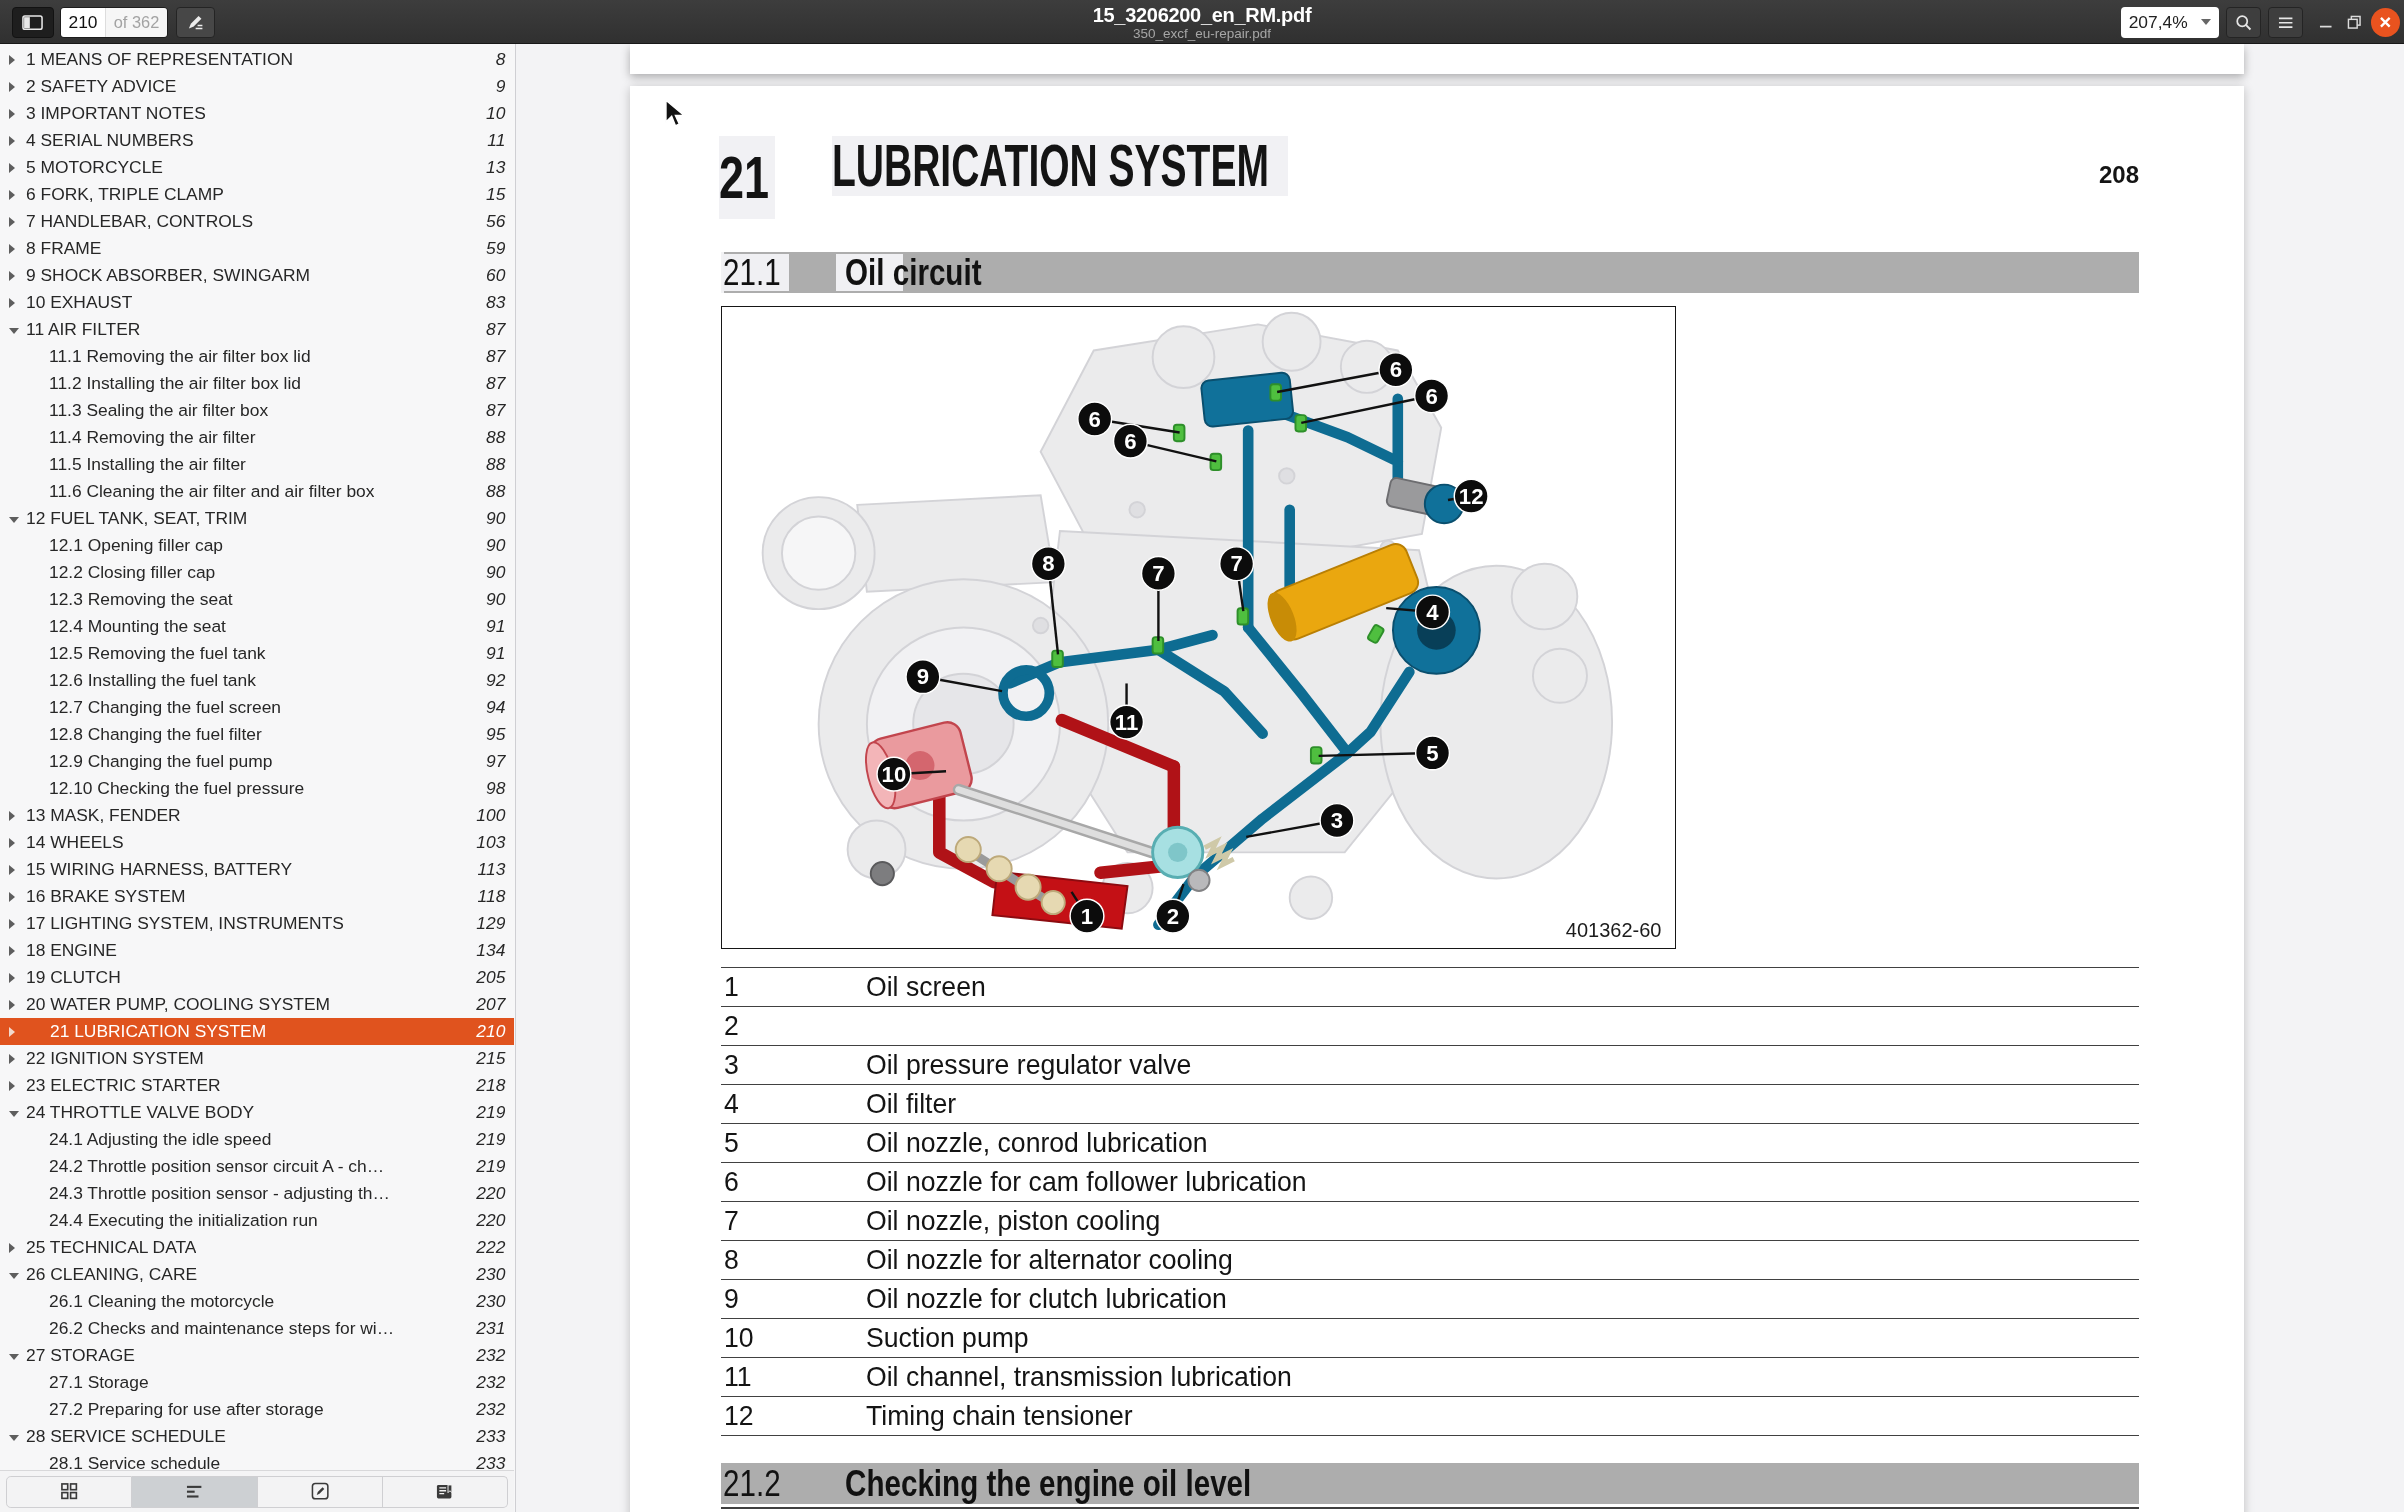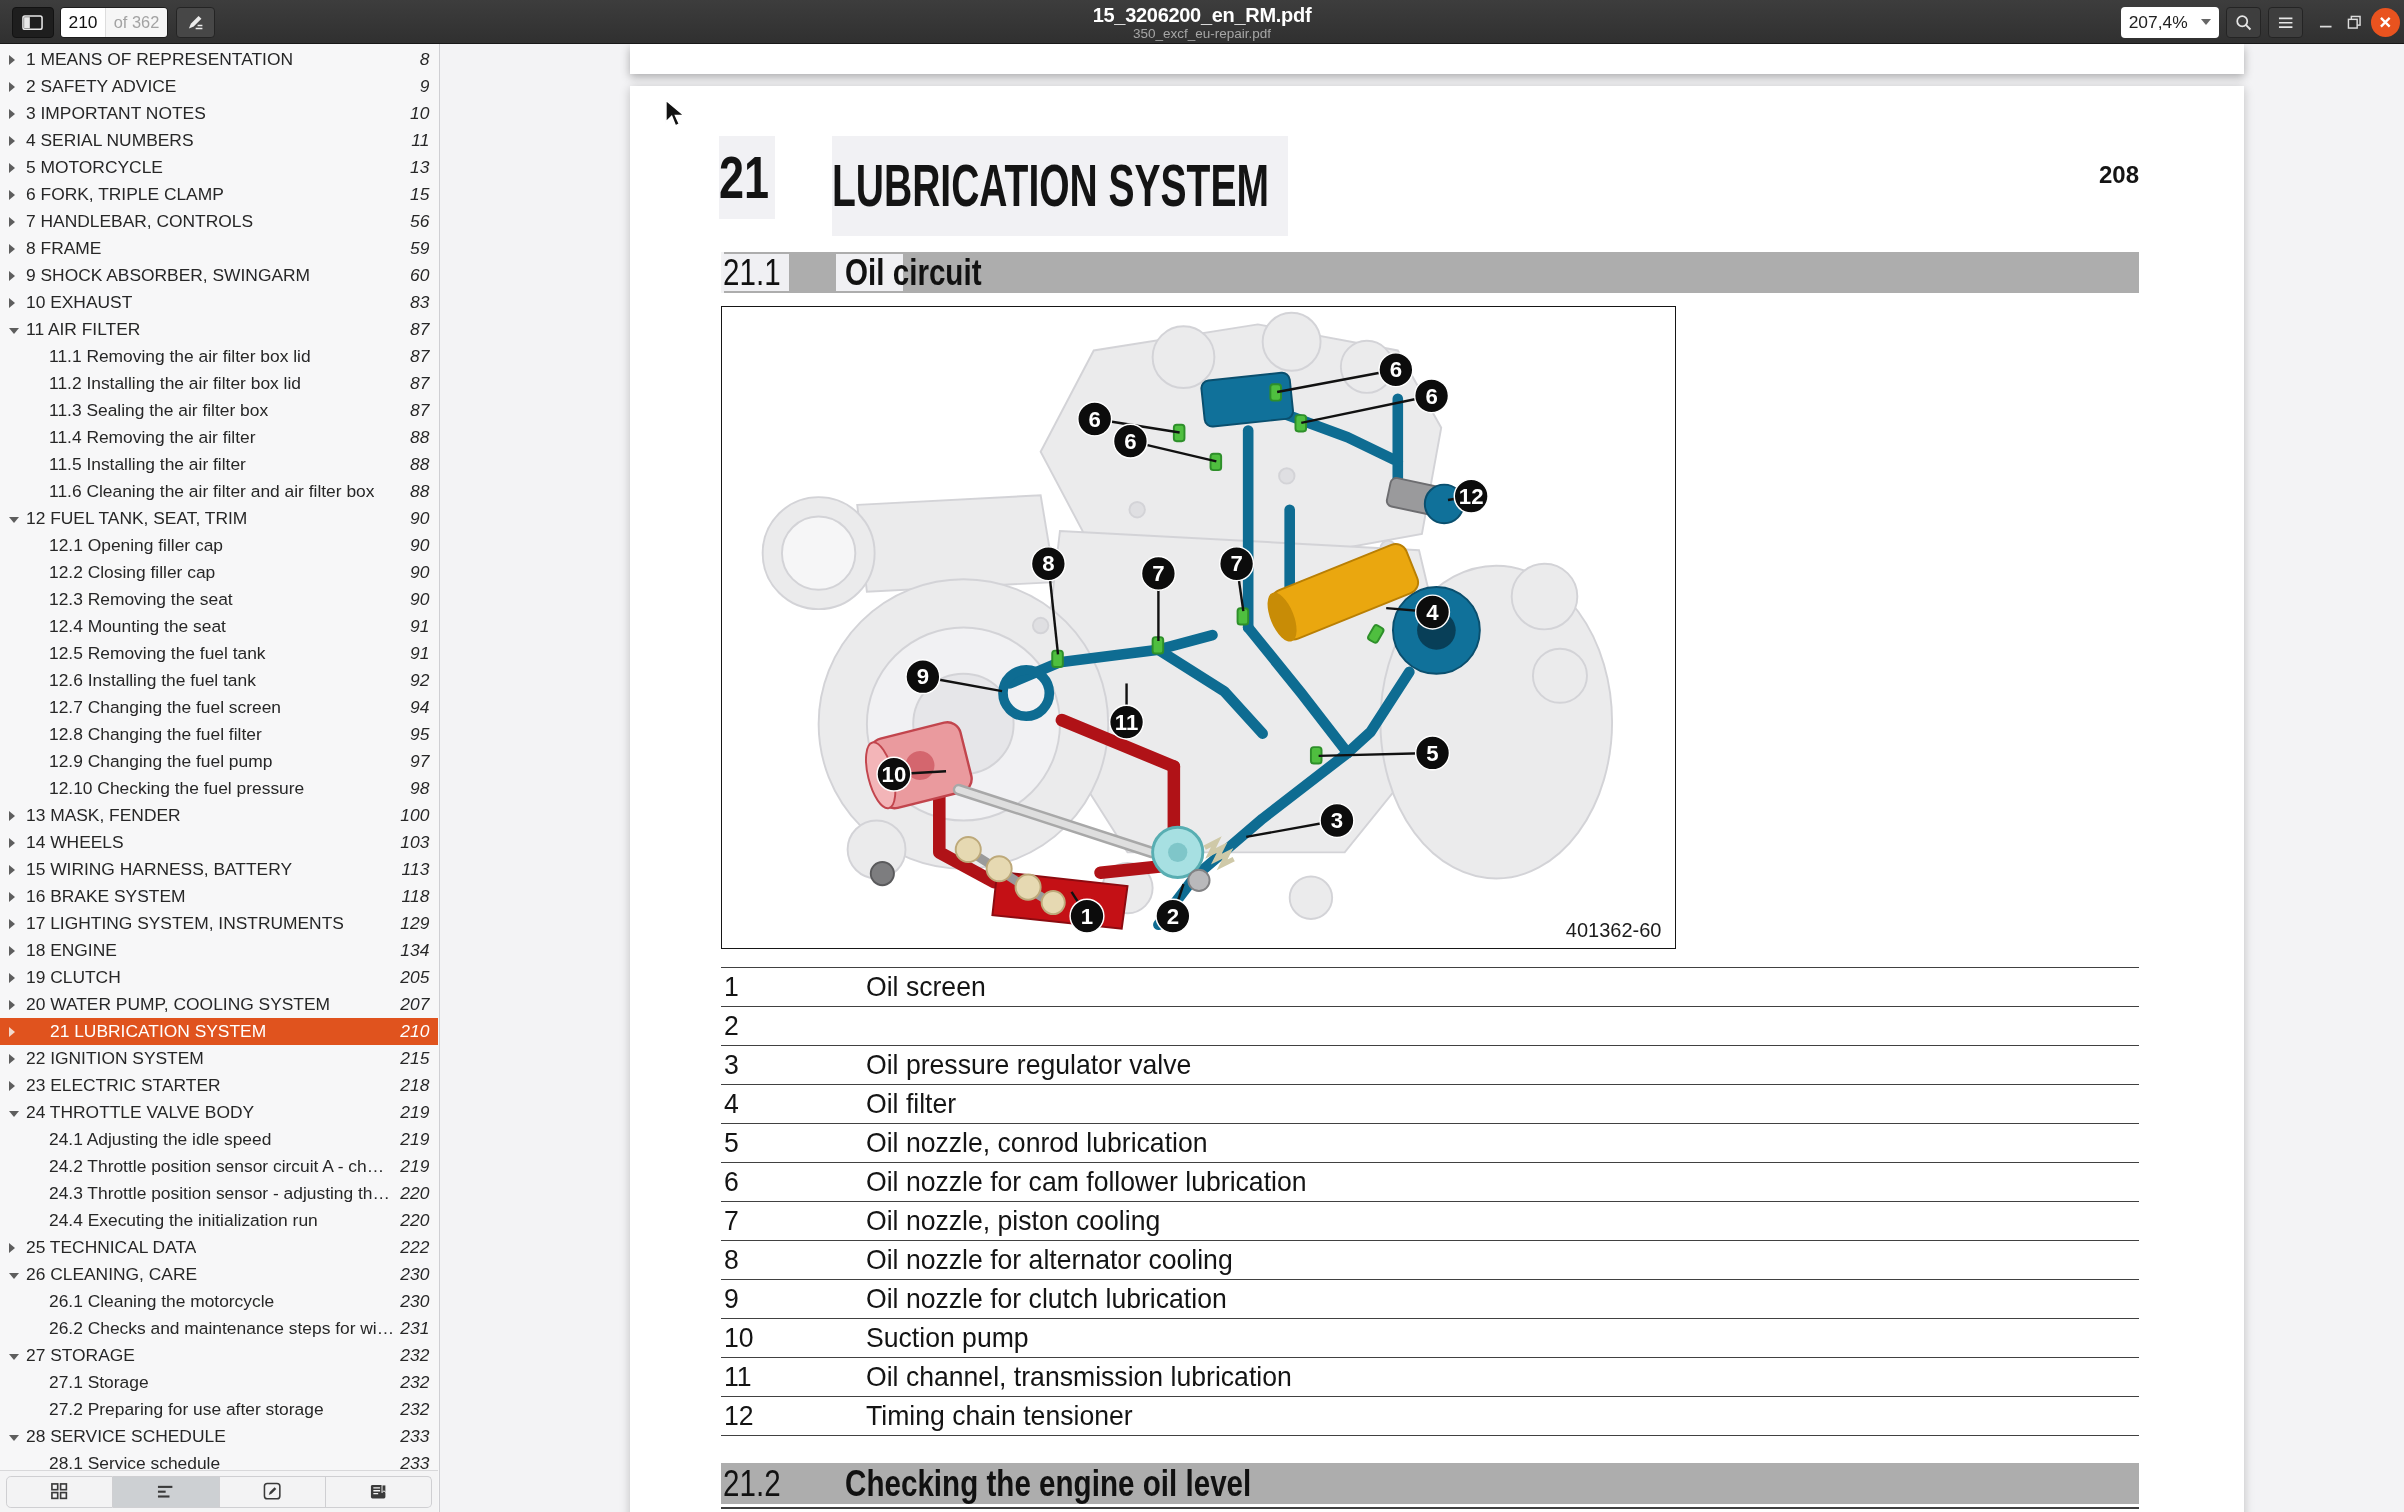--- a/index.html
+++ b/index.html
@@ -26,21 +26,21 @@
     border-radius:3.9px;display:flex;align-items:center;padding:0 7.7px;font-size:17.4px;color:#222;}
   .zoom-caret{margin-left:auto;width:0;height:0;border-left:5.8px solid transparent;
     border-right:5.8px solid transparent;border-top:6.8px solid #666;}
   .winctl{position:absolute;top:6.8px;width:29px;height:31px;display:flex;align-items:center;
     justify-content:center;color:#dcdcdc;}
   .close-btn{position:absolute;left:2371px;top:7.7px;width:29px;height:29px;border-radius:50%;
     background:#e9531f;display:flex;align-items:center;justify-content:center;}
   .close-x{stroke:#fff;stroke-width:2.4;}
 
   
-  .sidebar{position:absolute;left:0;top:44px;width:440px;bottom:0;background:#f7f7f8;
+  .sidebar{position:absolute;left:0;top:44px;width:516px;bottom:0;background:#f7f7f8;
     border-right:1px solid #cfcfd3;z-index:30;}
   .toc{position:absolute;left:0;top:1.9px;right:1px;bottom:42px;overflow:hidden;}
   .toc-row{position:relative;height:27px;display:flex;align-items:center;font-size:17.4px;
     color:#272727;white-space:nowrap;}
   .toc-row .arrow{position:absolute;left:8.7px;width:11.6px;height:11.6px;}
   .arrow.collapsed{width:0;height:0;border-top:5.3px solid transparent;border-bottom:5.3px solid transparent;
     border-left:6.8px solid #5e5e5e;margin-top:1px;}
   .arrow.expanded{width:0;height:0;border-left:5.3px solid transparent;border-right:5.3px solid transparent;
     border-top:6.8px solid #5e5e5e;margin-top:2.9px;}
   .toc-label{margin-left:26px;overflow:hidden;text-overflow:ellipsis;max-width:348px;}
@@ -60,21 +60,21 @@
   
   .main{position:absolute;left:441px;top:44px;right:0;bottom:0;background:#f3f3f5;overflow:hidden;}
   .prev-page{position:absolute;left:189px;top:0;width:1614px;height:30px;background:#fff;
     box-shadow:0 3.9px 8.7px rgba(0,0,0,.30);}
   .page{position:absolute;left:189px;top:42px;width:1614px;height:1448px;background:#fff;
     box-shadow:0 1.9px 9.7px rgba(0,0,0,.22);}
 
   
   .hl{position:absolute;background:#f1f1f4;}
   .h1-num{position:absolute;left:89px;top:50px;width:56px;height:83px;display:flex;align-items:center;}
-  .h1-title{position:absolute;left:202px;top:50px;width:456px;height:100px;display:flex;align-items:center;}
+  .h1-title{position:absolute;left:202px;top:50px;width:456px;height:60px;display:flex;align-items:flex-end;}
   .h1-text{font-size:60px;font-weight:bold;color:#141414;line-height:1;}
   .pagenum{position:absolute;right:105px;top:75px;font-size:24px;font-weight:bold;color:#141414;}
   .cond65{display:inline-block;transform:scaleX(.65);transform-origin:0 50%;white-space:nowrap;}
   .cond75{display:inline-block;transform:scaleX(.75);transform-origin:0 50%;white-space:nowrap;}
   .cond80{display:inline-block;transform:scaleX(.80);transform-origin:0 50%;white-space:nowrap;}
   .cond95{display:inline-block;transform:scaleX(.95);transform-origin:0 50%;white-space:nowrap;}
 
   .secbar{position:absolute;left:91px;width:1418px;height:41px;background:#adadad;}
   .secbar .sliver{position:absolute;left:0;top:0;width:2.9px;height:100%;background:#f2f2f4;}
   .sec-num{position:absolute;left:2px;top:0;height:100%;display:flex;align-items:center;

